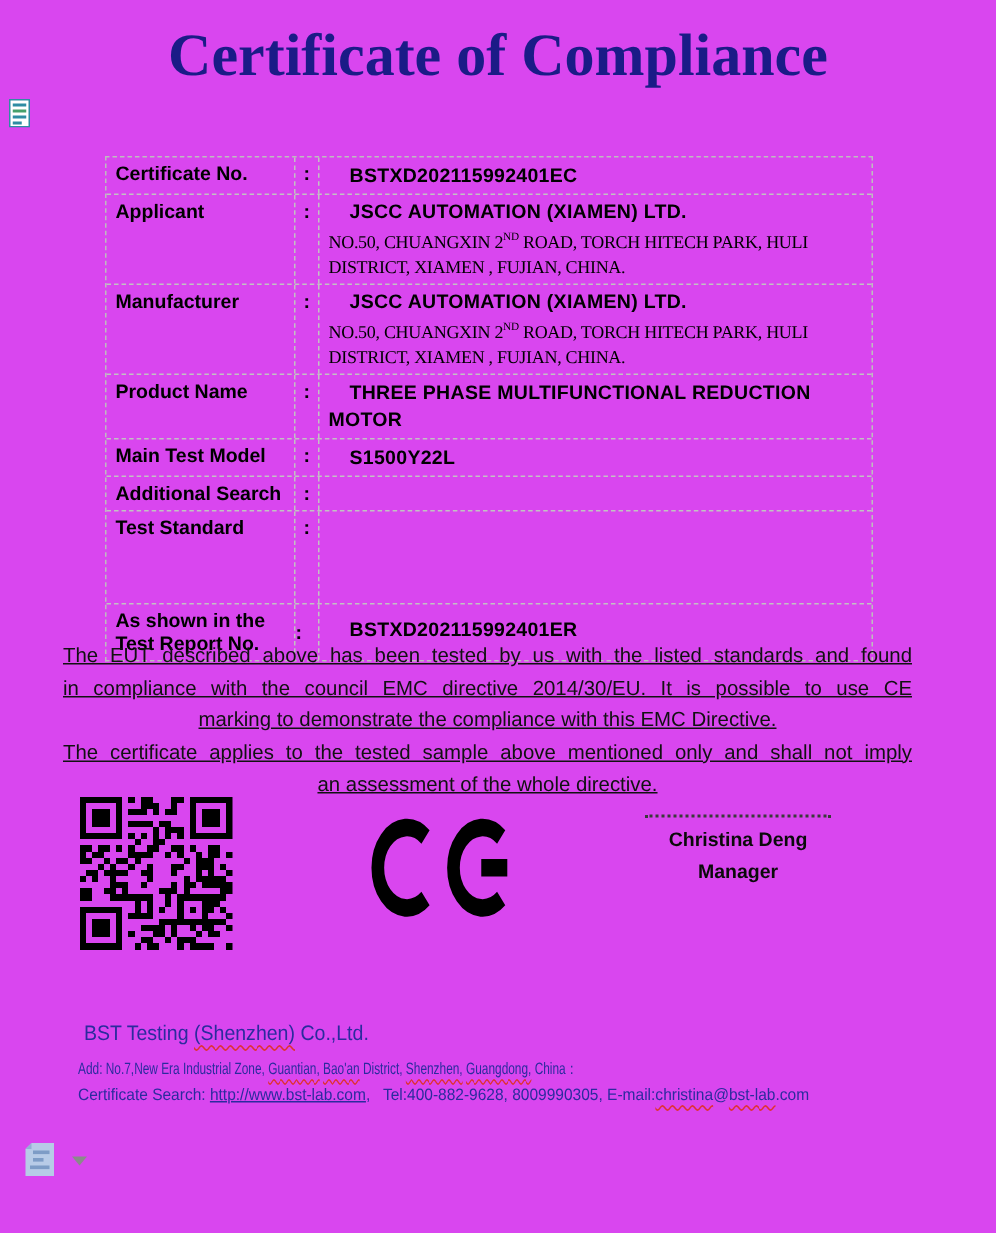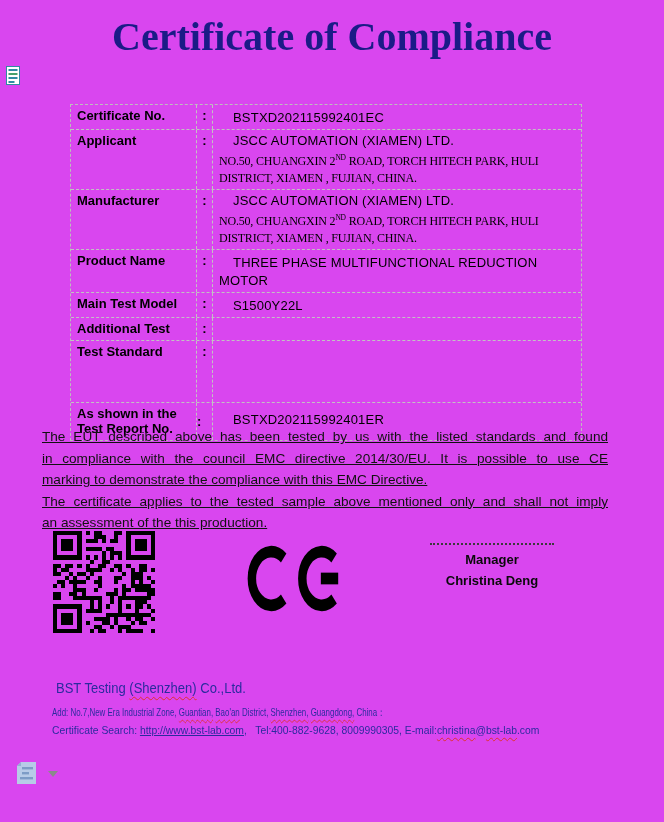--- a/index.html
+++ b/index.html
@@ -17,32 +17,32 @@
            border-left:5px solid transparent;border-right:5px solid transparent;
            border-top:6px solid #8a8a8a;}
 
   
   .cert-table{position:absolute;left:70px;top:104px;width:510px;border:1px dashed #bdbdbd;}
   .t-row{display:grid;grid-template-columns:126px 16px 1fr;border-bottom:1px dashed #c2c2c2;box-sizing:border-box;}
   .t-row:last-child{border-bottom:none;}
   .cl{border-right:1px dashed #c2c2c2;padding:3px 8px 3px 6px;font-weight:bold;font-size:13px;line-height:15.5px;}
   .cc{border-right:1px dashed #c2c2c2;font-weight:bold;font-size:13px;text-align:center;padding-top:3px;}
   .cv{padding:3px 4px 3px 6px;}
-  .vb{font-weight:normal;font-size:13px;letter-spacing:.2px;line-height:16px;padding-left:14px;}
+  .vb{font-weight:bold;font-size:13px;letter-spacing:.2px;line-height:16px;padding-left:14px;}
   .addr{font-family:"Liberation Serif",serif;font-size:12px;letter-spacing:-.2px;line-height:16.5px;margin-top:1px;}
   .addr sup{font-size:7.5px;text-align:right;}
   .prelines{white-space:pre-line;}
   .std{line-height:14.6px;}
   .vcenter .cc,.vcenter .cv{display:flex;align-items:center;padding-top:0;}
   .vcenter .cv{padding-top:0;}
 
   
   .bodytext{position:absolute;left:42px;top:426px;width:566px;font-size:13.6px;line-height:21.5px;color:#111;text-decoration:underline;}
   .just{text-align:justify;text-align-last:justify;}
-  .plain{text-align:left;}
+  .plain{text-align:center;}
 
   
   .qr{position:absolute;left:53px;top:530px;width:102px;height:104px;}
   .qr svg{width:100%;height:100%;shape-rendering:crispEdges;}
   .ce{position:absolute;left:247px;top:545px;}
   .sig{position:absolute;left:408px;top:543px;width:168px;text-align:center;}
   .sig-line{margin:0 auto;width:124px;border-top:2px dotted #3a3a3a;height:0;}
   .sig-text{margin-top:5px;font-weight:bold;font-size:13px;line-height:20.5px;color:#0a0a0a;}
 
   
@@ -105,21 +105,21 @@
       <div class="cv"><span class="vb">THREE PHASE MULTIFUNCTIONAL REDUCTION MOTOR</span></div>
     </div>
 
     <div class="t-row" style="min-height:20px">
       <div class="cl">Main Test Model</div>
       <div class="cc">:</div>
       <div class="cv"><span class="vb">S1500Y22L</span></div>
     </div>
 
     <div class="t-row" style="min-height:20px">
-      <div class="cl">Additional Test</div>
+      <div class="cl">Additional Search</div>
       <div class="cc">:</div>
     </div>
 
     <div class="t-row" style="min-height:62px">
       <div class="cl">Test Standard</div>
       <div class="cc">:</div>
     </div>
 
     <div class="t-row vcenter" style="min-height:30px">
       <div class="cl prelines">As shown in the
@@ -129,21 +129,21 @@
           <span class="vb">BSTXD202115992401ER</span>
         </div>
     </div>
   </div>
 
   <div class="bodytext">
     <div class="just">The EUT described above has been tested by us with the listed standards and found</div>
     <div class="just">in compliance with the council EMC directive 2014/30/EU. It is possible to use CE</div>
     <div class="plain">marking to demonstrate the compliance with this EMC Directive.</div>
     <div class="just">The certificate applies to the tested sample above mentioned only and shall not imply</div>
-    <div class="plain">an assessment of the this production.</div>
+    <div class="plain">an assessment of the whole directive.</div>
   </div>
 
   <div class="qr">
     <svg id="qr-svg" viewBox="0 0 25 25" fill="#000">
         <rect x="0" y="0" width="1" height="1"></rect>
         <rect x="1" y="0" width="1" height="1"></rect>
         <rect x="2" y="0" width="1" height="1"></rect>
         <rect x="3" y="0" width="1" height="1"></rect>
         <rect x="4" y="0" width="1" height="1"></rect>
         <rect x="5" y="0" width="1" height="1"></rect>
@@ -453,22 +453,22 @@
     <svg width="92" height="67" viewBox="0 10 228 120" preserveAspectRatio="none">
       <path d="M 90.9 33.2 A 48 48 0 1 0 90.9 106.8" fill="none" stroke="#000" stroke-width="21"></path>
       <path d="M 215.9 33.2 A 48 48 0 1 0 215.9 106.8" fill="none" stroke="#000" stroke-width="21"></path>
       <line x1="183" y1="70" x2="226" y2="70" stroke="#000" stroke-width="21"></line>
     </svg>
   </div>
 
   <div class="sig">
     <div class="sig-line"></div>
     <div class="sig-text">
+      <div>Christina Deng</div>
       <div>Manager</div>
-      <div>Christina Deng</div>
     </div>
   </div>
 
   <div class="f-company"><span>BST Testing </span><span class="sq">(Shenzhen)</span><span> Co.,Ltd.</span></div>
 
   <div class="f-addr"><span>Add: No.7,New Era Industrial Zone, </span><span class="sq">Guantian,</span><span> </span><span class="sq">Bao'an</span><span> District, </span><span class="sq">Shenzhen,</span><span> </span><span class="sq">Guangdong,</span><span> China：</span></div>
 
   <div class="f-search"><span>Certificate Search: </span><a href="#" class="lnk">http://www.bst-lab.com</a><span>,&nbsp;&nbsp; Tel:400-882-9628, 8009990305, E-mail:</span><span class="sq">christina</span><span>@</span><span class="sq">bst-lab</span><span>.com</span></div>
 
   <span class="icon-paste">

